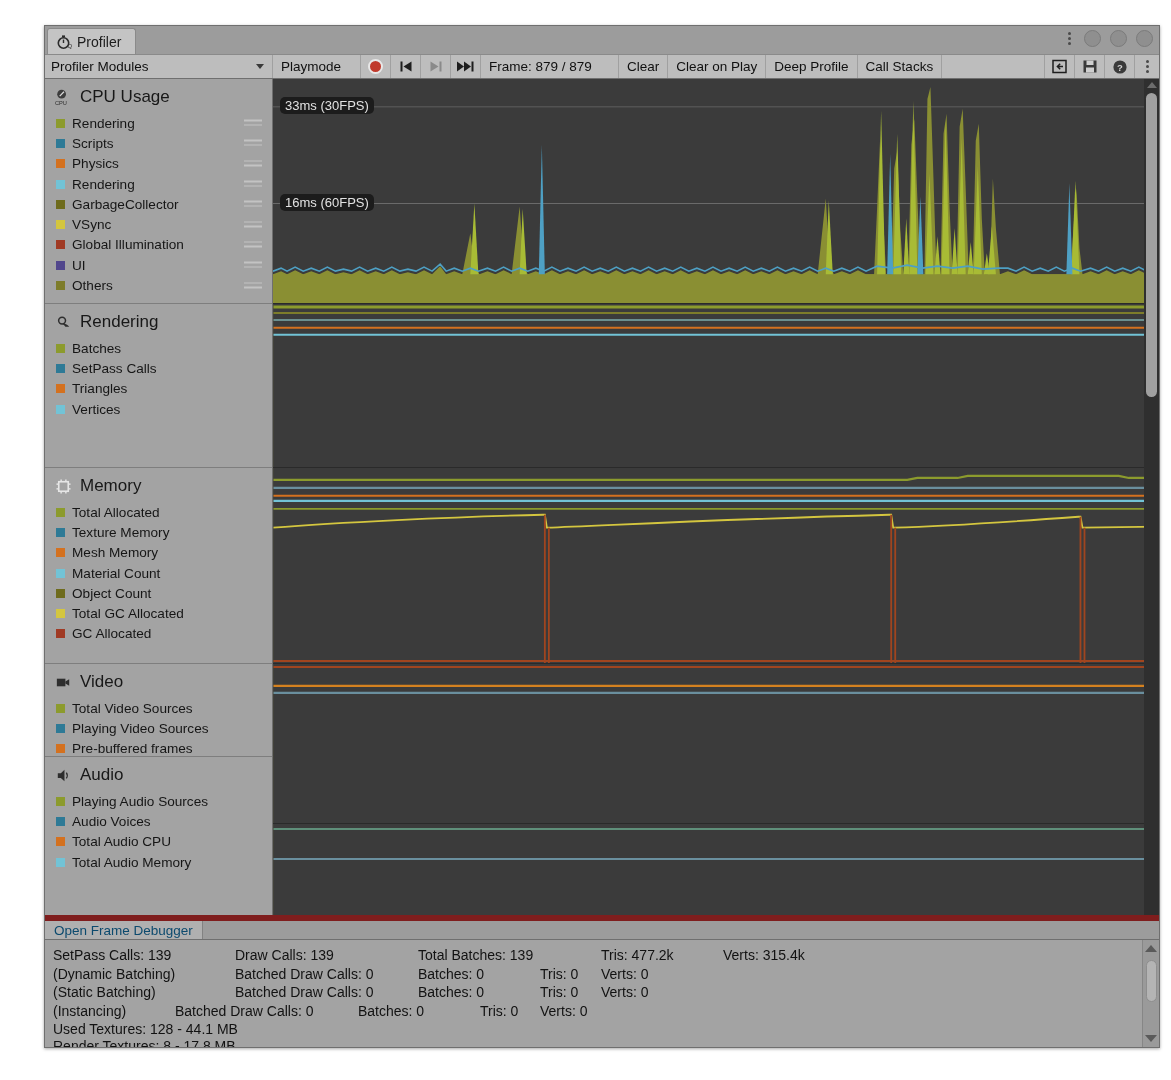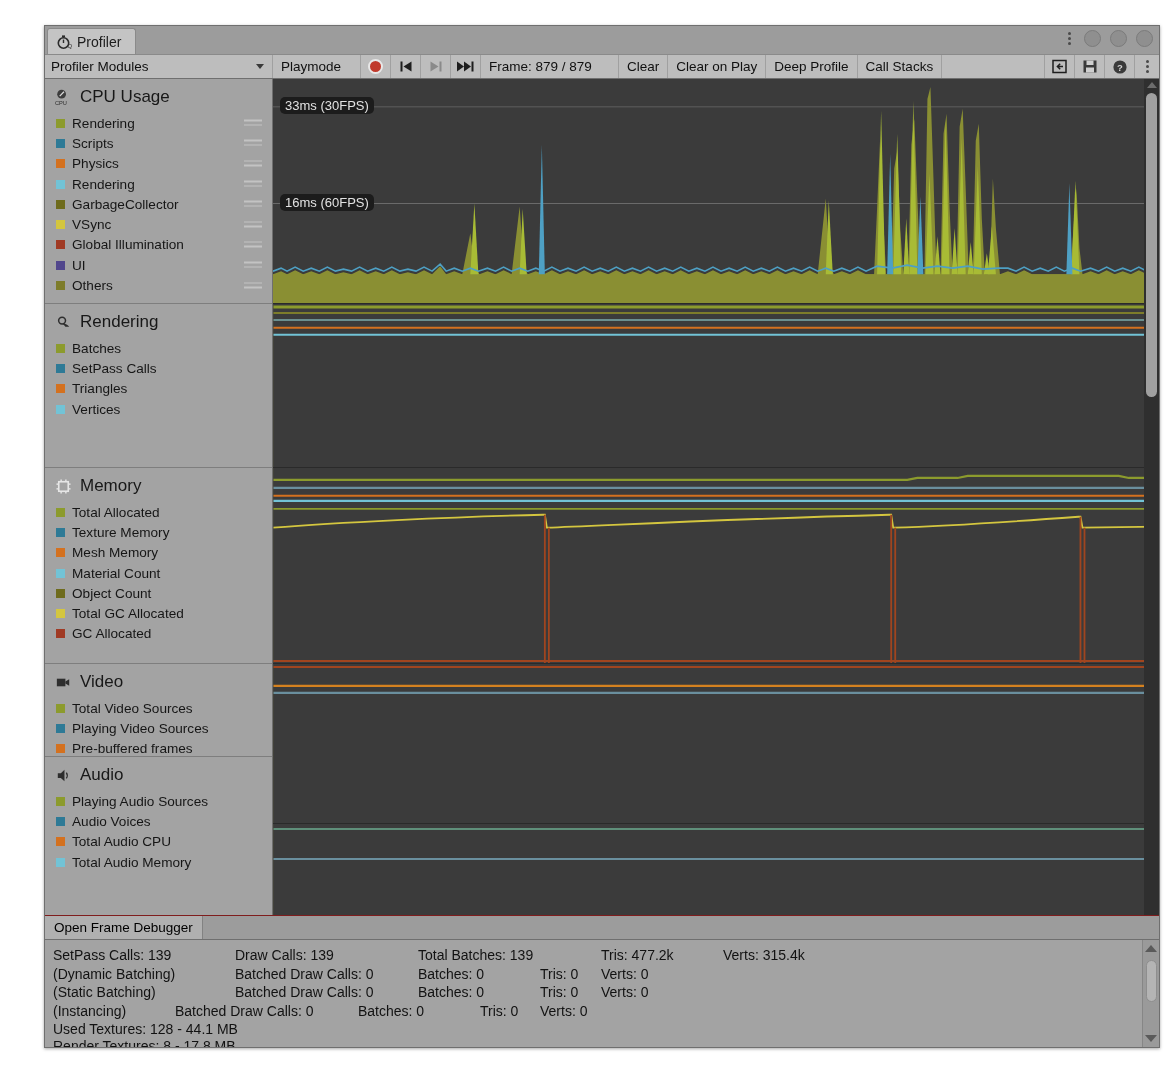--- a/index.html
+++ b/index.html
@@ -135,23 +135,23 @@
   }
   #chart-scroll .thumb {
     position:absolute; left:2px; top:14px; width:11px; height:304px;
     background:#a0a0a0; border-radius:6px;
   }
 
   
   #fdbar {
     height: 24px; min-height: 24px;
     background: #9c9c9c;
-    border-top: 1px solid #7f1d1d;
+    border-top: 6px solid #7f1d1d;
     display: flex; align-items: stretch;
-    font-size: 13.5px; color: #000000;
+    font-size: 13.5px; color: #0c4a6e;
   }
   #fd-btn {
     display: flex; align-items: center; padding: 0 9px;
     background: #b0b0b0; border-right: 1px solid #828282;
   }
 
   
   #stats {
     height: 108px; min-height: 108px;
     background: #a3a3a3;

